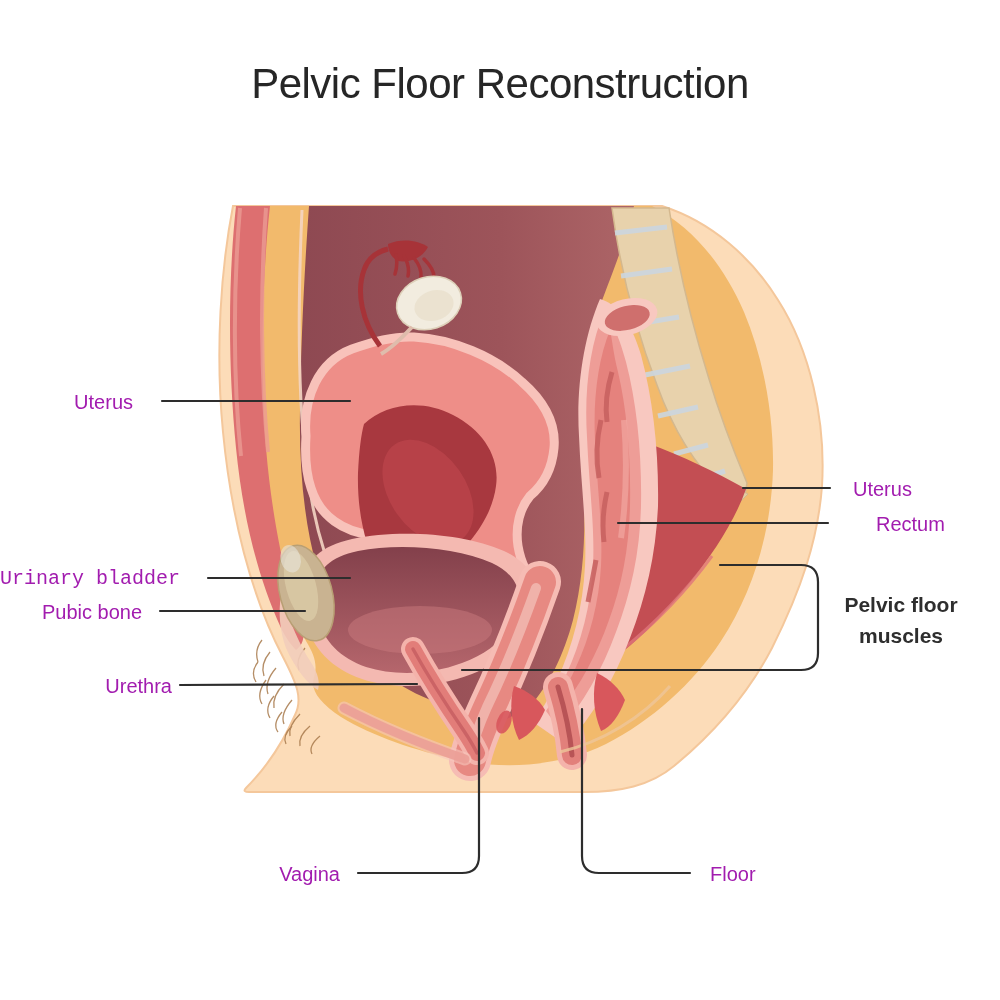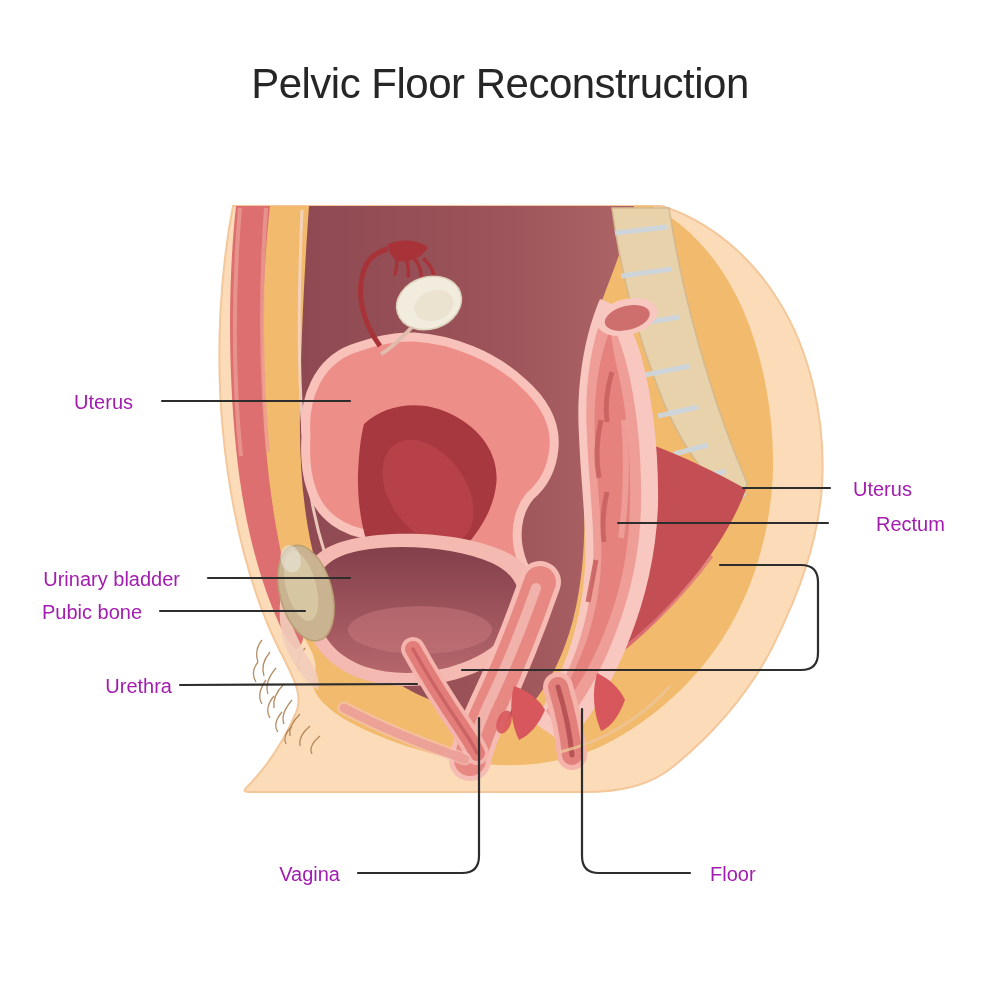--- a/index.html
+++ b/index.html
@@ -202,21 +202,22 @@
       <path class="lead" d="M180,685 L417,684"></path>
       <path class="lead" d="M358,873 H462 Q479,873 479,856 V718"></path>
       <path class="lead" d="M690,873 H599 Q582,873 582,856 V709"></path>
       <path class="lead" d="M830,488 L743,488"></path>
       <path class="lead" d="M828,523 L618,523"></path>
       <path class="lead" d="M720,565 H801 Q818,565 818,582 V653 Q818,670 801,670 H462"></path>
     </g>
   </svg>
 
   <div class="lbl" style="right:867px;top:389px;">Uterus</div>
-  <div class="lbl" style="right:820px;top:566px;">Urinary bladder</div>
+  <div class="lbl" style="right:820px;top:566px;font-family:Liberation Mono, monospace;">Urinary bladder</div>
   <div class="lbl" style="right:858px;top:599px;margin-left:41px;">Pubic bone</div>
   <div class="lbl" style="right:828px;top:673px;">Urethra</div>
   <div class="lbl" style="right:660px;top:861px;margin-left:24px;">Vagina</div>
   <div class="lbl" style="left:710px;top:861px;">Floor</div>
   <div class="lbl" style="left:853px;top:476px;">Uterus</div>
   <div class="lbl" style="left:876px;top:511px;">Rectum</div>
+  <div class="lbl bold" style="left:830px;top:589px;width:142px;">Pelvic floor muscles</div>
 
 </div>
 
 </body></html>

